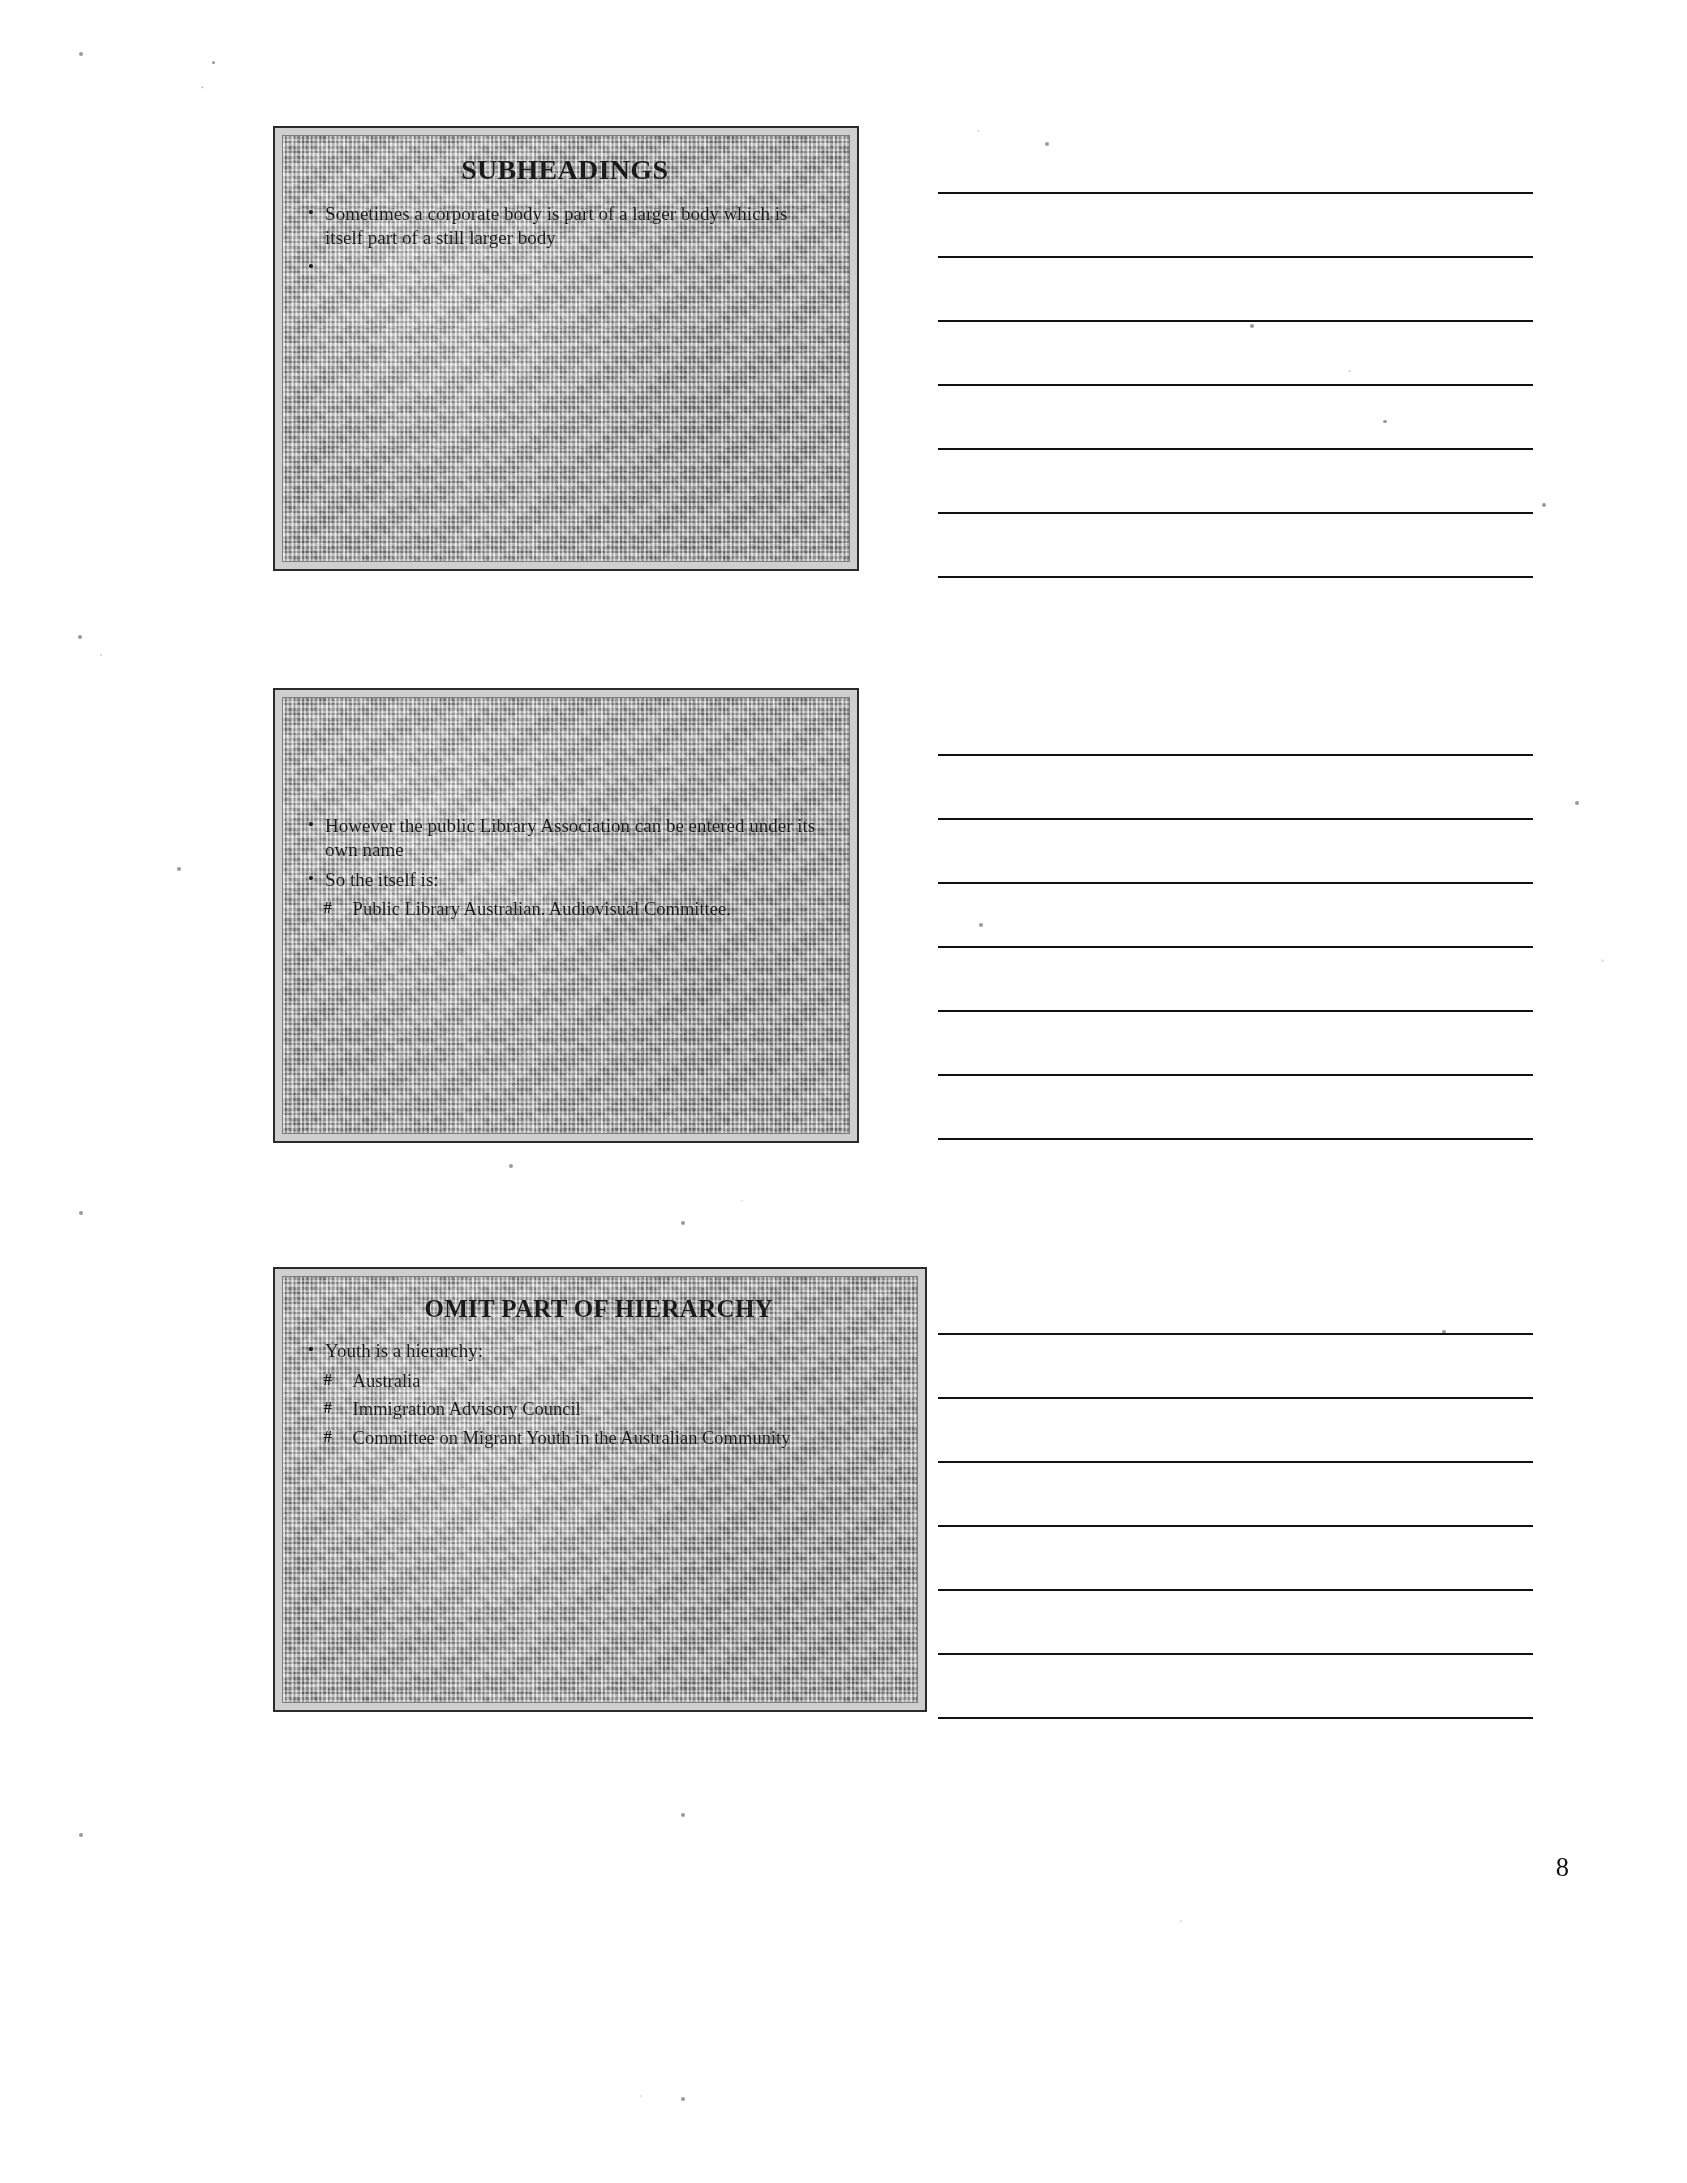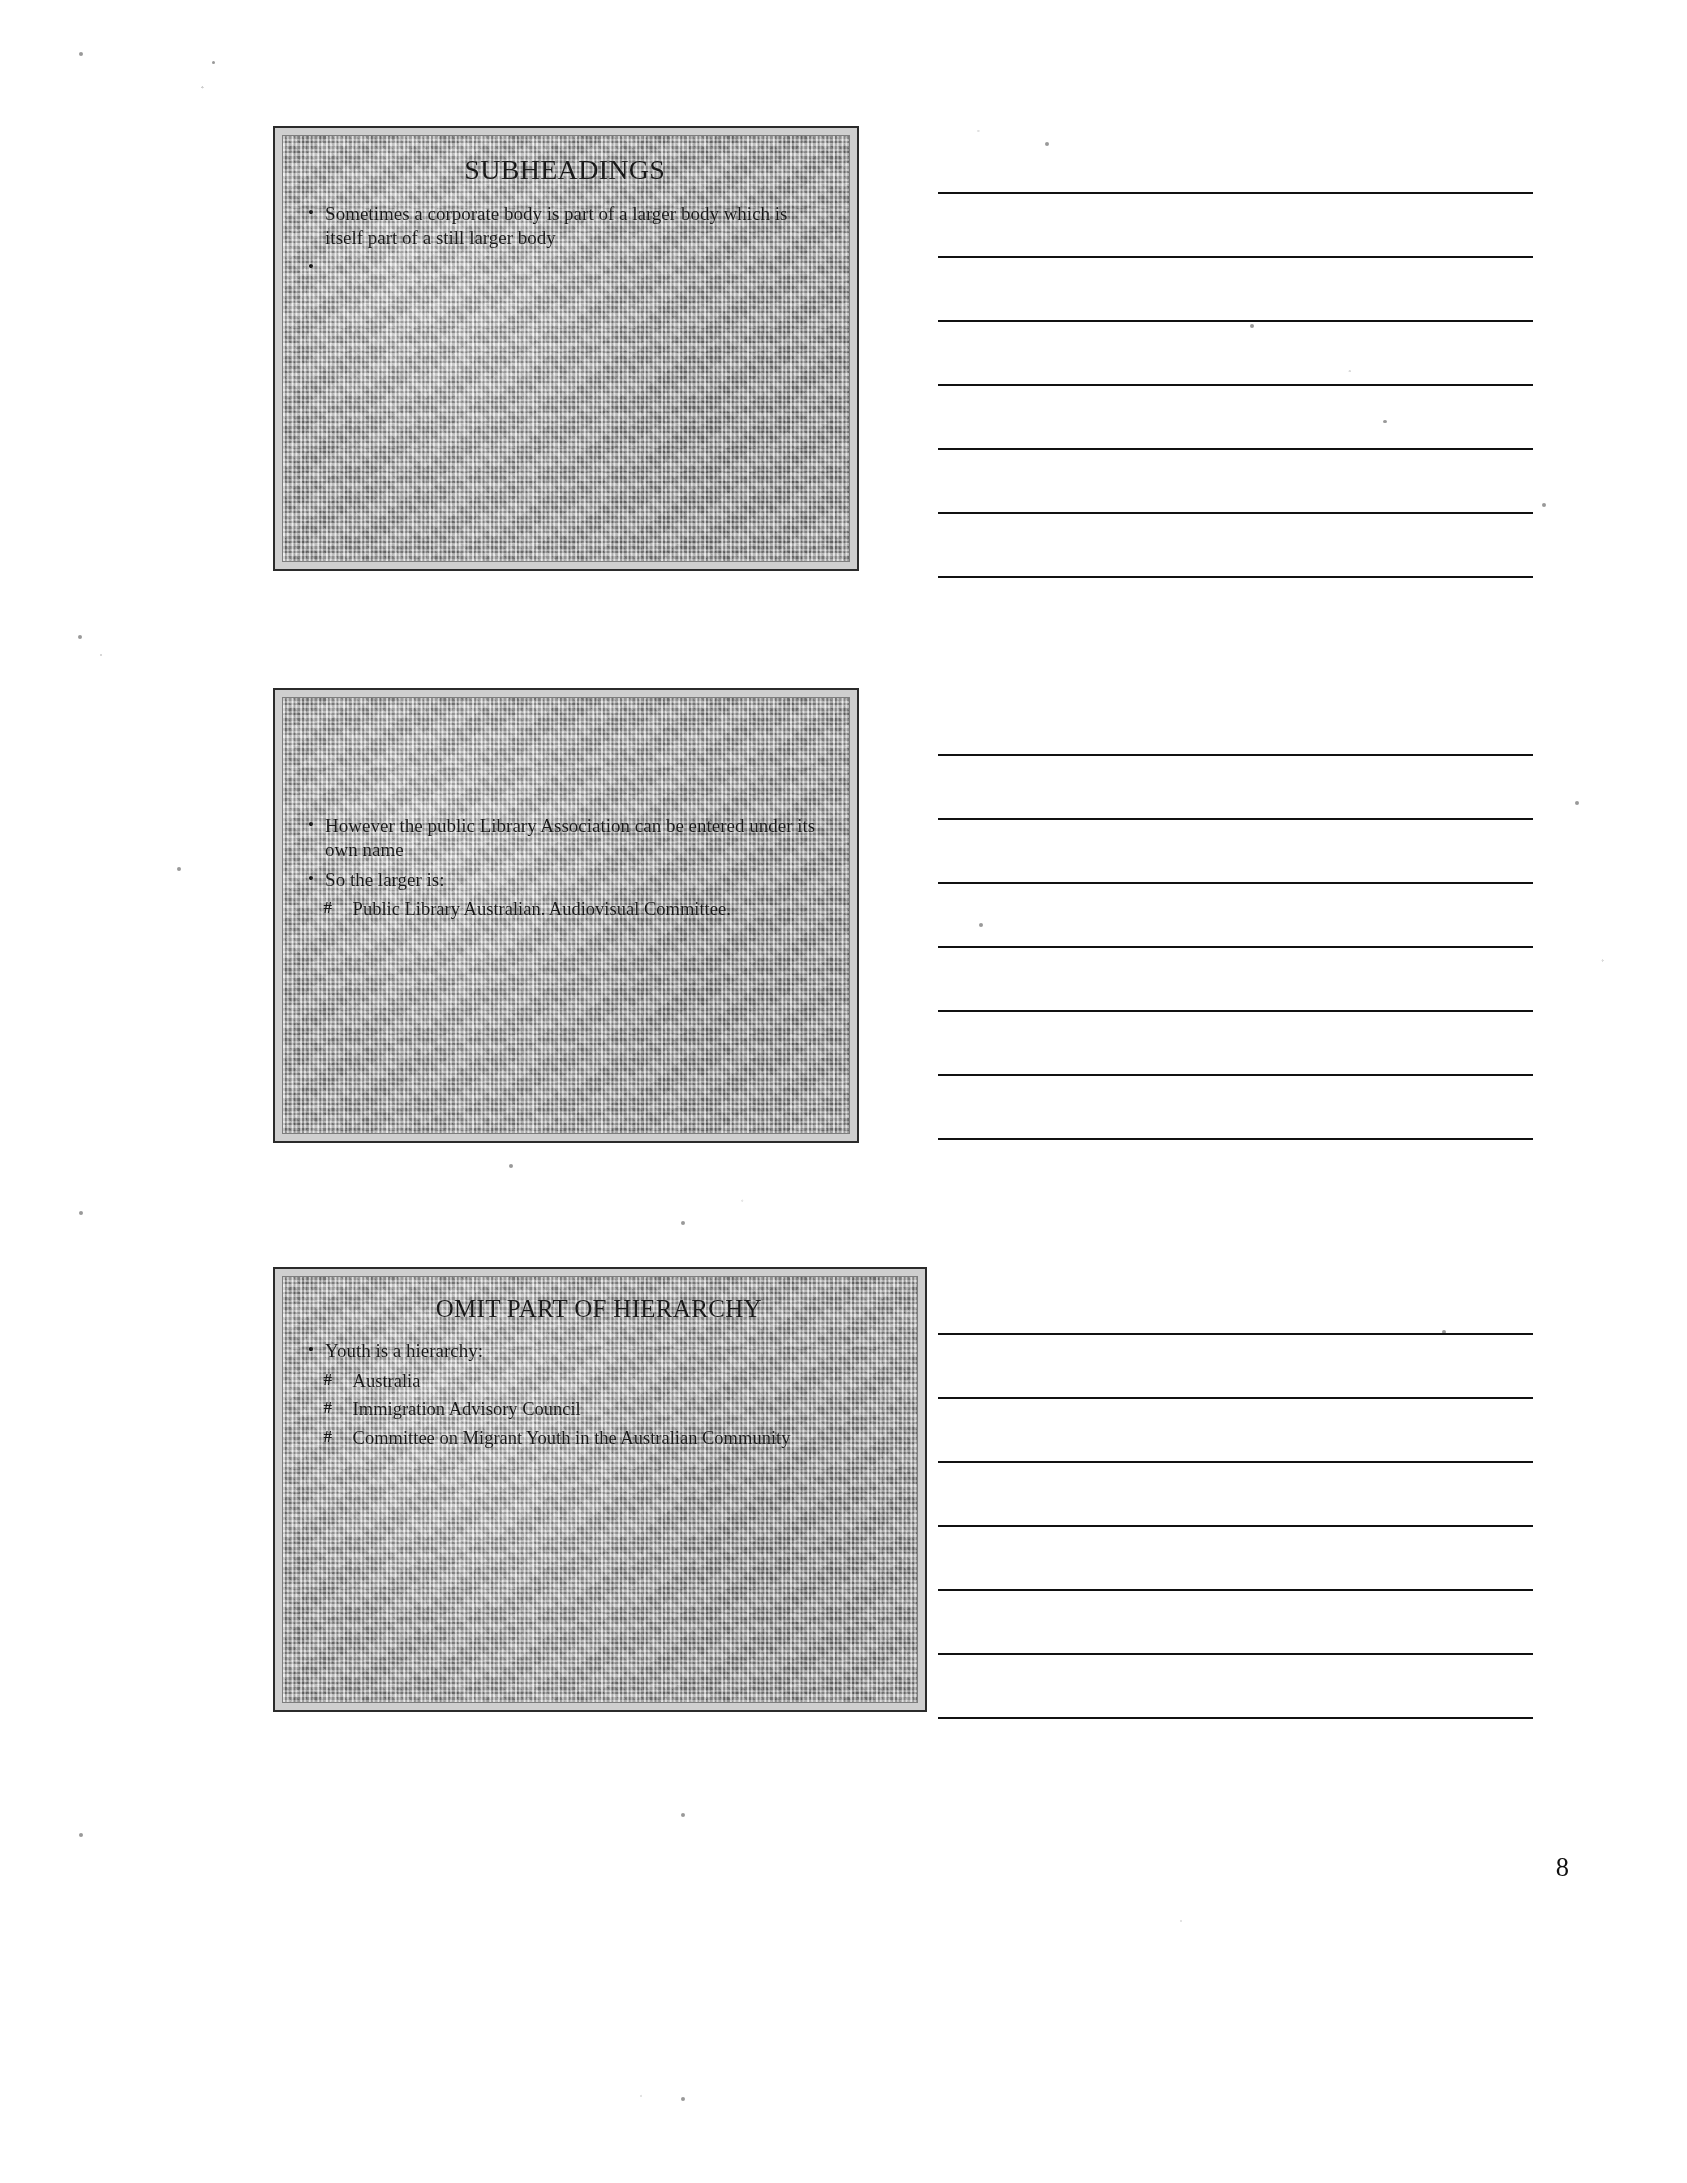--- a/index.html
+++ b/index.html
@@ -70,21 +70,21 @@
       100% 100%;
   }
   .slide-content {
     position: relative;
     z-index: 3;
     padding: 17px 22.5px 6.6px 20px;
     color: #1a1a1a;
   }
   .slide-title {
     text-align: center;
-    font-weight: normal;
+    font-weight: bold;
     font-size: 28px;
     letter-spacing: 0.3px;
     line-height: 1.05;
     margin: 2.6px 0 17px 0;
     text-shadow: 0 0 1.3px rgba(255,255,255,.5);
   }
   .slide-title.small {
     font-size: 25px;
   }
   ul.bullets {
@@ -197,21 +197,21 @@
   <div class="slide-inner">
     <div class="slide-content">
       <div class="slide-spacer-top"></div>
       <ul class="bullets">
         <li>
           <span class="marker">•</span>
           <span>However the public Library Association can be entered under its own name</span>
         </li>
         <li>
           <span class="marker">•</span>
-          <span>So the larger is:</span>
+          <span>So the itself is:</span>
         </li>
         <li class="sub">
           <span class="marker">#</span>
           <span>Public Library Australian. Audiovisual Committee.</span>
         </li>
       </ul>
     </div>
   </div>
 </div>
 

